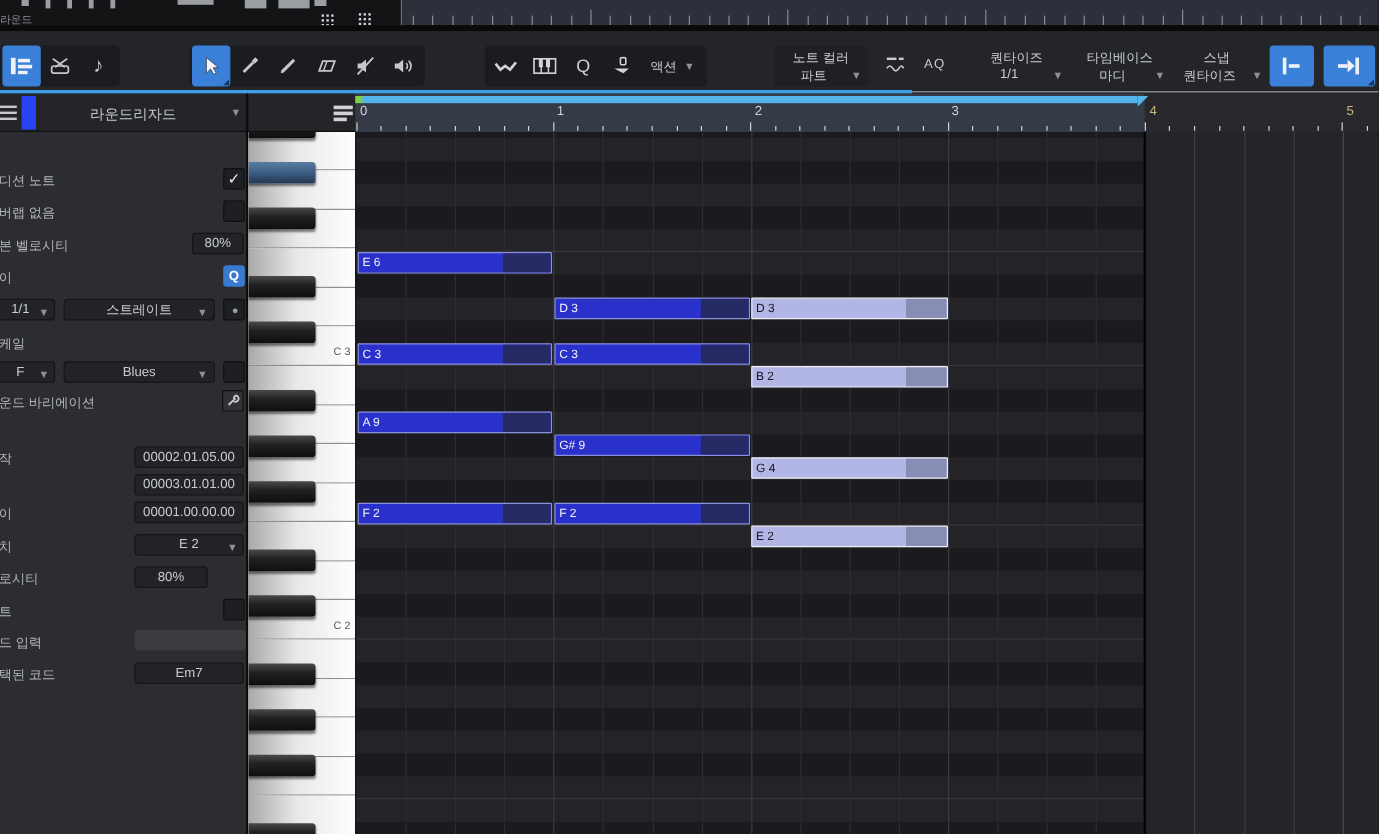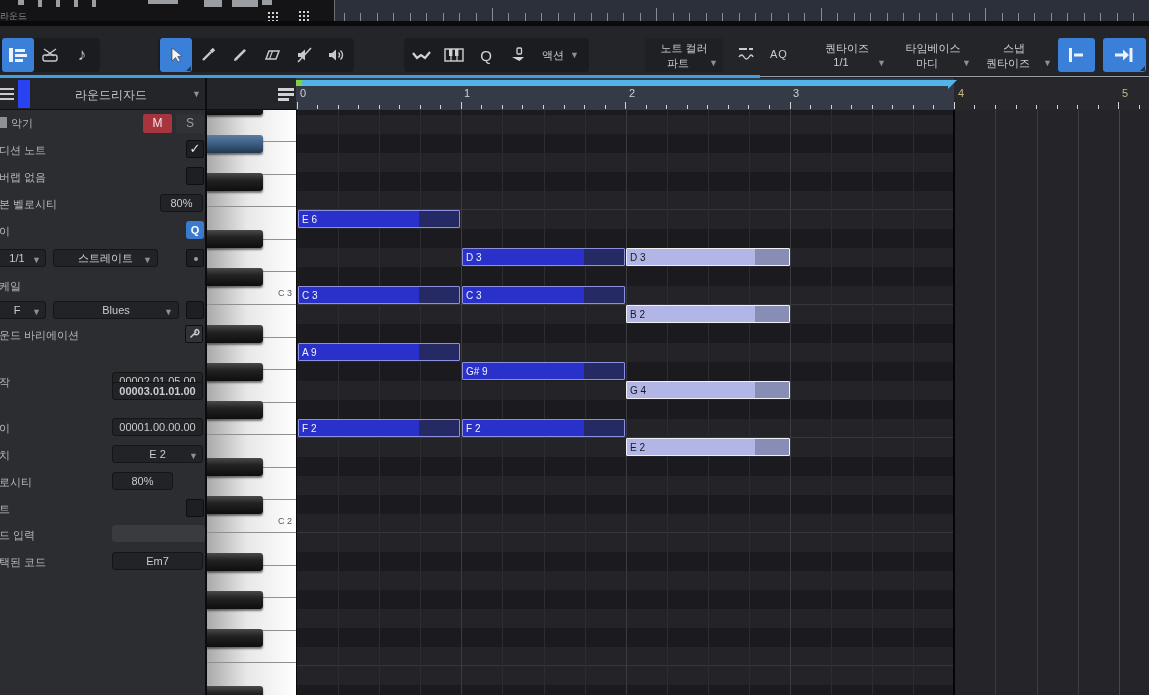--- a/index.html
+++ b/index.html
@@ -324,26 +324,20 @@
       <div class="tick" style="left: 719.529px; top: 27px; height: 4px;"></div>
       <div class="tick" style="left: 740.073px; top: 27px; height: 4px;"></div>
       <div class="tick" style="left: 760.617px; top: 27px; height: 4px;"></div>
       <div class="tick" style="left: 781.161px; top: 27px; height: 4px;"></div>
       <div class="tick" style="left: 801.704px; top: 27px; height: 4px;"></div>
       <div class="tick" style="left: 822.248px; top: 24px; height: 7px;"></div>
       <div class="tick" style="left: 842.792px; top: 27px; height: 4px;"></div>
     </div>
 
   <div id="panel" style="left:0;top:110px;width:205px;height:585px;background:#2b2d31;overflow:hidden;">
-      <div style="left: 0px; top: 3px; width: 205px; height: 22px;">
-        <div style="left: -4px; top: 4px; width: 11px; height: 11px; background: rgb(141, 144, 149);"></div>
-        <div class="lbl" style="left: 11px; top: 3px;">악기</div>
-        <div style="left: 143px; top: 1px; width: 29px; height: 19px; background: rgb(168, 52, 62); border-radius: 2px; color: rgb(244, 232, 234); font-size: 12px; text-align: center; line-height: 19px;">M</div>
-        <div style="left: 176px; top: 1px; width: 28px; height: 19px; background: rgb(48, 50, 54); border-radius: 2px; color: rgb(154, 157, 162); font-size: 12px; text-align: center; line-height: 19px;">S</div>
-      </div>
       <div style="left: 0px; top: 30px; width: 205px; height: 22px;">
         <div class="lbl" style="left: -12px; top: 3px;">오디션 노트</div>
         <div class="chk" style="left: 186px; top: 0px;">✓</div>
       </div>
       <div style="left: 0px; top: 57px; width: 205px; height: 22px;">
         <div class="lbl" style="left: -12px; top: 3px;">오버랩 없음</div>
         <div class="chk" style="left: 186px; top: 0px;"></div>
       </div>
       <div style="left: 0px; top: 84px; width: 205px; height: 22px;">
         <div class="lbl" style="left: -12px; top: 3px;">기본 벨로시티</div>
@@ -351,21 +345,21 @@
       </div>
       <div style="left: 0px; top: 111px; width: 205px; height: 22px;">
         <div class="lbl" style="left: -12px; top: 3px;">길이</div>
         <div style="left: 186px; top: 0px; width: 18px; height: 18px; background: rgb(58, 123, 208); border-radius: 3px; color: rgb(255, 255, 255); font-size: 11px; font-weight: bold; text-align: center; line-height: 18px;">Q</div>
       </div>
       <div style="left: 0px; top: 139px; width: 205px; height: 22px;">
         <div class="vbox" style="left: -12px; top: 0px; width: 58px;">
           <span style="position: static;">1/1</span>
           <span class="caret" style="right: 4px; top: 5px;">▼</span>
         </div>
-        <div class="vbox" style="left: 53px; top: 0px; width: 105px; justify-content: center;">
+        <div class="vbox" style="left: 53px; top: 0px; width: 126px; justify-content: center;">
           <span style="position: static;">스트레이트</span>
           <span class="caret" style="right: 5px; top: 5px;">▼</span>
         </div>
         <div class="chk" style="left: 186px; top: 0px;">
           <div style="left: 7px; top: 7px; width: 4px; height: 4px; border-radius: 2px; background: rgb(154, 157, 162);"></div>
         </div>
       </div>
       <div style="left: 0px; top: 166px; width: 205px; height: 22px;">
         <div class="lbl" style="left: -12px; top: 3px;">스케일</div>
       </div>
@@ -385,21 +379,21 @@
         <div class="chk" style="left: 185px; top: 0px; background: rgb(48, 50, 54);">
           <svg width="12" height="12" style="position:absolute;left:2px;top:2px;">
             <path d="M2.5 9.5 L6.5 5.5 M6.2 5.8 A2.6 2.6 0 1 0 8.4 1.6 L7 3 L7 4.5 L8.5 4.6" stroke="#c8cace" stroke-width="1.5" fill="none"></path>
           </svg>
         </div>
       </div>
       <div style="left: 0px; top: 262px; width: 205px; height: 22px;">
         <div class="lbl" style="left: -12px; top: 3px;">시작</div>
         <div class="vbox" style="left: 112px; top: 0px; width: 91px;">00002.01.05.00</div>
       </div>
-      <div style="left: 0px; top: 272px; width: 205px; height: 22px; font-weight: bold;">
+      <div style="left: 0px; top: 285px; width: 205px; height: 22px;">
         <div class="vbox" style="left: 112px; top: 0px; width: 91px;">00003.01.01.00</div>
       </div>
       <div style="left: 0px; top: 308px; width: 205px; height: 22px;">
         <div class="lbl" style="left: -12px; top: 3px;">길이</div>
         <div class="vbox" style="left: 112px; top: 0px; width: 91px;">00001.00.00.00</div>
       </div>
       <div style="left: 0px; top: 335px; width: 205px; height: 22px;">
         <div class="lbl" style="left: -12px; top: 3px;">피치</div>
         <div class="vbox" style="left: 112px; top: 0px; width: 91px;">
           <span style="position: static;">E 2</span>

